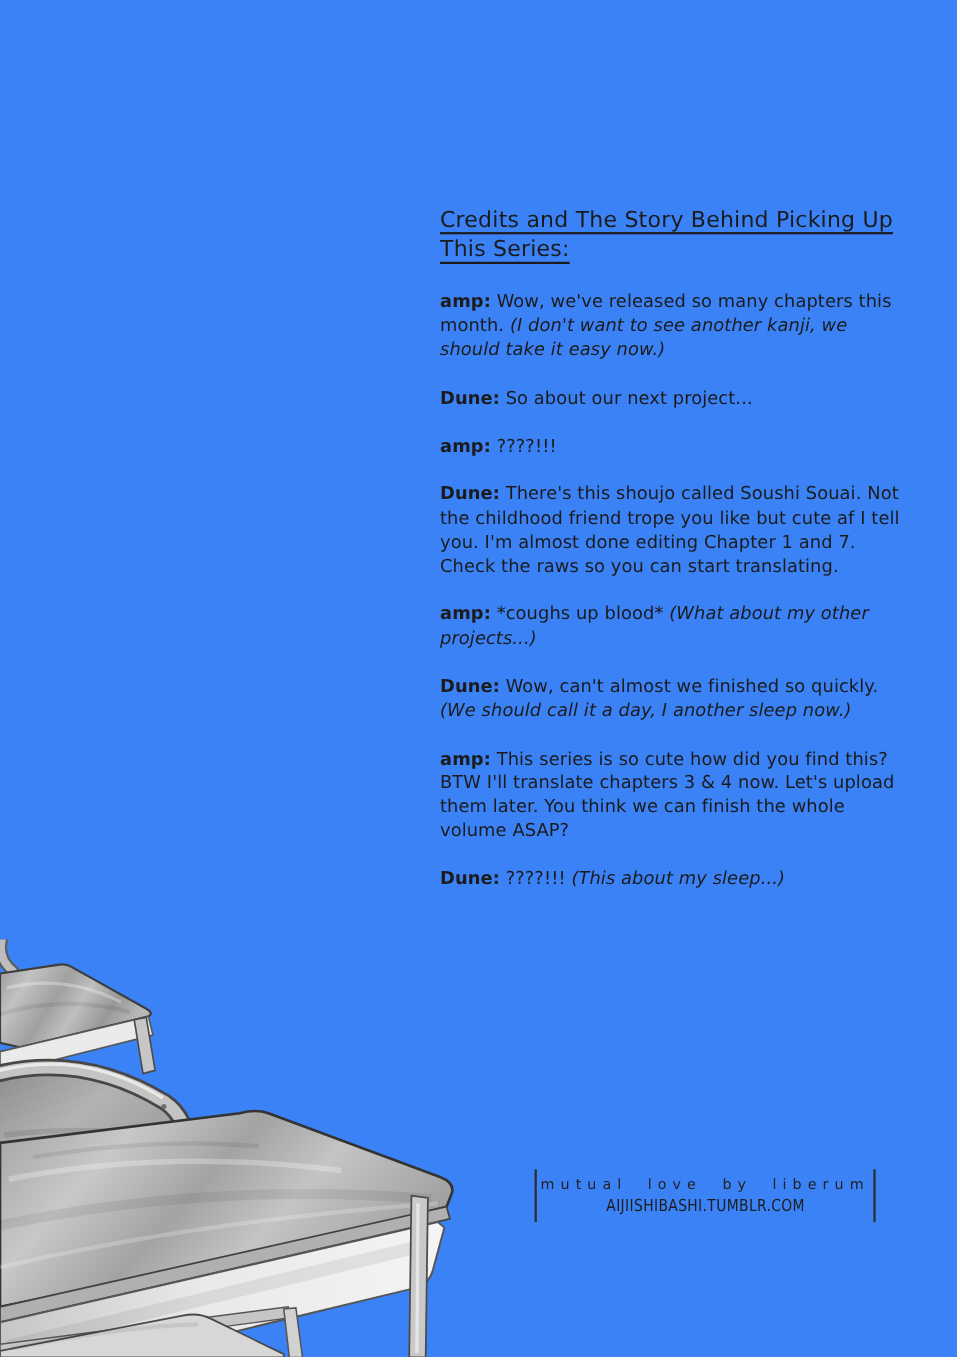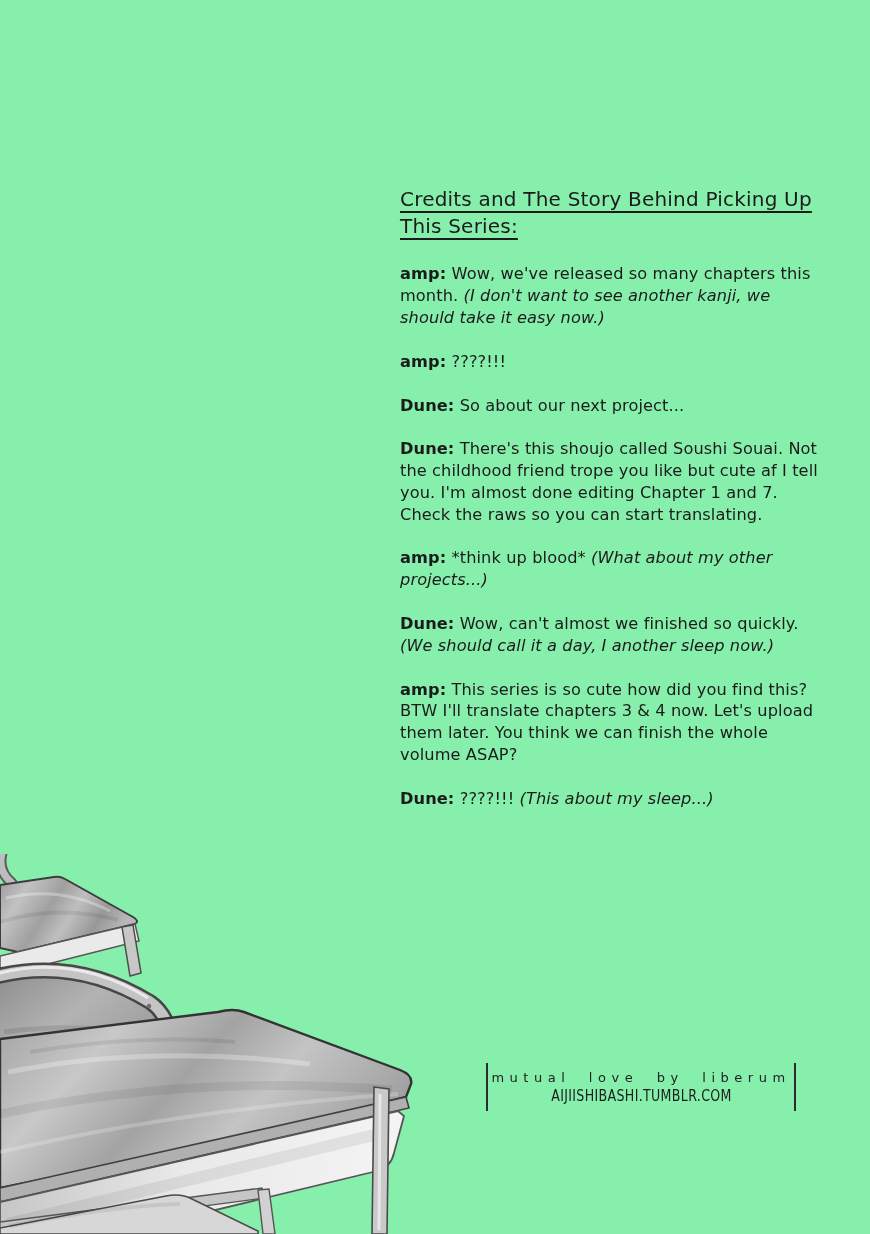--- a/index.html
+++ b/index.html
@@ -1,19 +1,19 @@
 <!DOCTYPE html>
 <html><head>
 <meta charset="utf-8">
 <style>
   html,body{margin:0;padding:0;background:#ffffff;}
   .page{
     position:relative;
     width:870px;height:1234px;
-    background:#86efac;
+    background:#3b82f6;
     overflow:hidden;
     font-family:"DejaVu Sans","Liberation Sans",sans-serif;
     color:#1b1b1b;
   }
   .text-col{
     position:absolute;
     left:400px;top:186px;width:424px;
   }
   .title{
     font-size:20px;
@@ -69,31 +69,31 @@
 
 <div class="page">
 
   <div class="text-col">
     <h1 class="title">Credits and The Story Behind Picking Up This Series:</h1>
 
     <p class="dlg"><span class="spk">amp:</span>
       <span>Wow, we've released so many chapters this month.</span>
       <span class="aside">(I don't want to see another kanji, we should take it easy now.)</span></p>
 
+    <p class="dlg"><span class="spk">Dune:</span>
+      <span>So about our next project...</span></p>
+
     <p class="dlg"><span class="spk">amp:</span>
       <span>????!!!</span></p>
-
-    <p class="dlg"><span class="spk">Dune:</span>
-      <span>So about our next project...</span></p>
 
     <p class="dlg"><span class="spk">Dune:</span>
       <span>There's this shoujo called Soushi Souai. Not the childhood friend trope you like but cute af I tell you. I'm almost done editing Chapter 1 and 7. Check the raws so you can start translating.</span></p>
 
     <p class="dlg"><span class="spk">amp:</span>
-      <span>*think up blood*</span>
+      <span>*coughs up blood*</span>
       <span class="aside">(What about my other projects...)</span></p>
 
 
     <p class="dlg"><span class="spk">Dune:</span>
       <span>Wow, can't almost we finished so quickly.</span>
       <span class="aside">(We should call it a day, I another sleep now.)</span></p>
 
     <p class="dlg"><span class="spk">amp:</span>
       <span>This series is so cute how did you find this? BTW I'll translate chapters 3 &amp; 4 now. Let's upload them later. You think we can finish the whole volume ASAP?</span></p>
 

